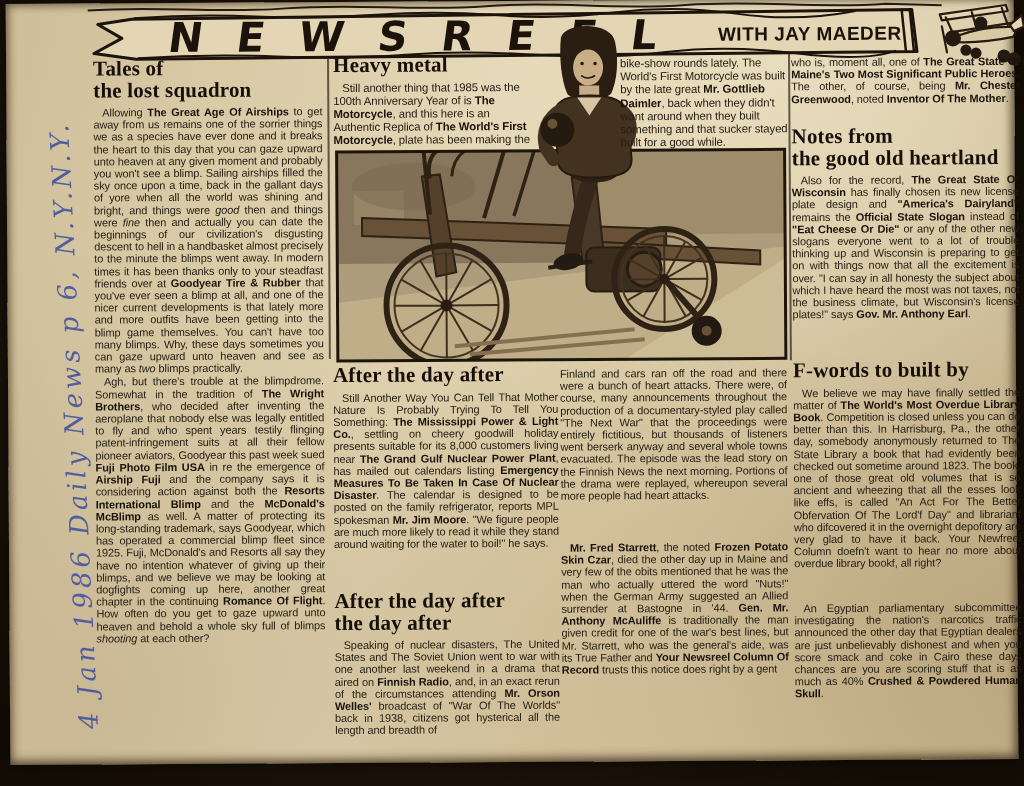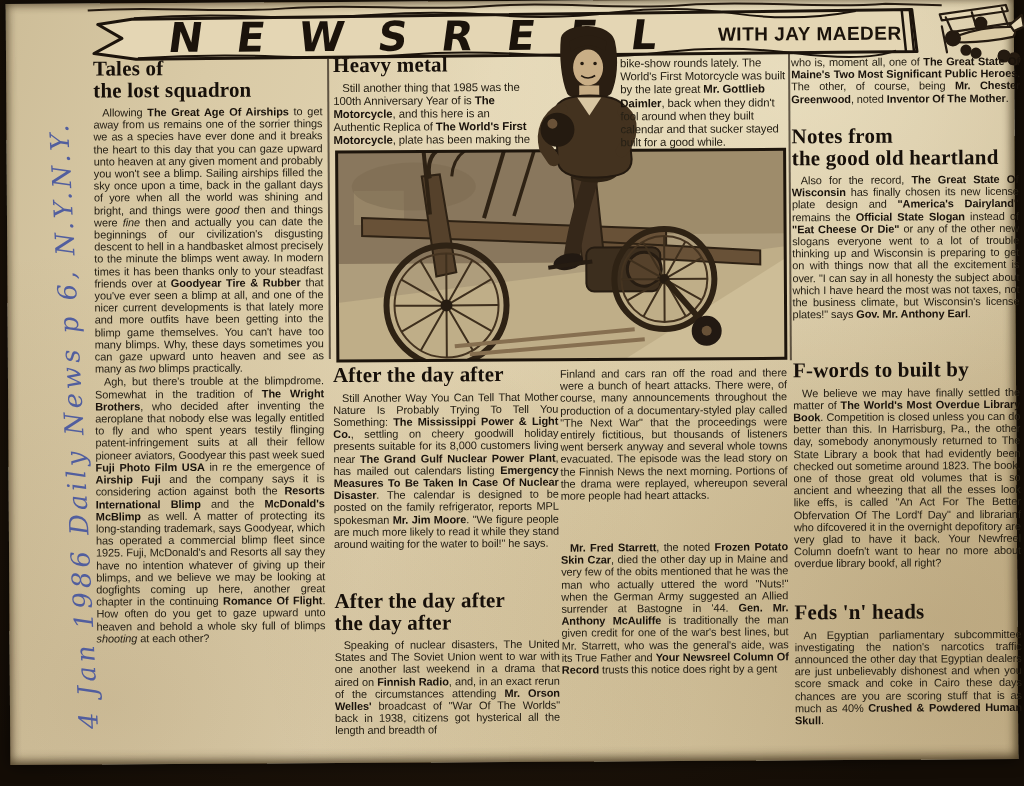--- a/index.html
+++ b/index.html
@@ -149,21 +149,21 @@
         <h2>Tales of
 the lost squadron</h2>
         <p><span class="r-n">Allowing </span><span class="r-b">The Great Age Of Airships</span><span class="r-n"> to get away from us remains one of the sorrier things we as a species have ever done and it breaks the heart to this day that you can gaze upward unto heaven at any given moment and probably you won't see a blimp. Sailing airships filled the sky once upon a time, back in the gallant days of yore when all the world was shining and bright, and things were </span><span class="r-i">good</span><span class="r-n"> then and things were </span><span class="r-i">fine</span><span class="r-n"> then and actually you can date the beginnings of our civilization's disgusting descent to hell in a handbasket almost precisely to the minute the blimps went away. In modern times it has been thanks only to your steadfast friends over at </span><span class="r-b">Goodyear Tire &amp; Rubber</span><span class="r-n"> that you've ever seen a blimp at all, and one of the nicer current developments is that lately more and more outfits have been getting into the blimp game themselves. You can't have too many blimps. Why, these days sometimes you can gaze upward unto heaven and see as many as </span><span class="r-i">two</span><span class="r-n"> blimps practically.</span></p>
         <p><span class="r-n">Agh, but there's trouble at the blimpdrome. Somewhat in the tradition of </span><span class="r-b">The Wright Brothers</span><span class="r-n">, who decided after inventing the aeroplane that nobody else was legally entitled to fly and who spent years testily flinging patent-infringement suits at all their fellow pioneer aviators, Goodyear this past week sued </span><span class="r-b">Fuji Photo Film USA</span><span class="r-n"> in re the emergence of </span><span class="r-b">Airship Fuji</span><span class="r-n"> and the company says it is considering action against both the </span><span class="r-b">Resorts International Blimp</span><span class="r-n"> and the </span><span class="r-b">McDonald's McBlimp</span><span class="r-n"> as well. A matter of protecting its long-standing trademark, says Goodyear, which has operated a commercial blimp fleet since 1925. Fuji, McDonald's and Resorts all say they have no intention whatever of giving up their blimps, and we believe we may be looking at dogfights coming up here, another great chapter in the continuing </span><span class="r-b">Romance Of Flight</span><span class="r-n">. How often do you get to gaze upward unto heaven and behold a whole sky full of blimps </span><span class="r-i">shooting</span><span class="r-n"> at each other?</span></p>
       </div>
     <div class="col narrow" style="left:327px;top:53px;width:205px;">
         <h2>Heavy metal</h2>
         <p><span class="r-n">Still another thing that 1985 was the 100th Anniversary Year of is </span><span class="r-b">The Motorcycle</span><span class="r-n">, and this here is an Authentic Replica of </span><span class="r-b">The World's First Motorcycle</span><span class="r-n">, plate has been making the</span></p>
       </div>
     <div class="col narrow" style="left:614px;top:57px;width:172px;">
-        <p class="noindent"><span class="r-n">bike-show rounds lately. The World's First Motorcycle was built by the late great </span><span class="r-b">Mr. Gottlieb Daimler</span><span class="r-n">, back when they didn't fool around when they built calendar and that sucker stayed built for a good while.</span></p>
+        <p class="noindent"><span class="r-n">bike-show rounds lately. The World's First Motorcycle was built by the late great </span><span class="r-b">Mr. Gottlieb Daimler</span><span class="r-n">, back when they didn't want around when they built something and that sucker stayed built for a good while.</span></p>
       </div>
     <div class="col" style="left:325px;top:363px;width:225px;">
         <h2>After the day after</h2>
         <p><span class="r-n">Still Another Way You Can Tell That Mother Nature Is Probably Trying To Tell You Something: </span><span class="r-b">The Mississippi Power &amp; Light Co.</span><span class="r-n">, settling on cheery goodwill holiday presents suitable for its 8,000 customers living near </span><span class="r-b">The Grand Gulf Nuclear Power Plant</span><span class="r-n">, has mailed out calendars listing </span><span class="r-b">Emergency Measures To Be Taken In Case Of Nuclear Disaster</span><span class="r-n">. The calendar is designed to be posted on the family refrigerator, reports MPL spokesman </span><span class="r-b">Mr. Jim Moore</span><span class="r-n">. "We figure people are much more likely to read it while they stand around waiting for the water to boil!" he says.</span></p>
       </div>
     <div class="col" style="left:325px;top:589px;width:225px;">
         <h2>After the day after
 the day after</h2>
         <p><span class="r-n">Speaking of nuclear disasters, The United States and The Soviet Union went to war with one another last weekend in a drama that aired on </span><span class="r-b">Finnish Radio</span><span class="r-n">, and, in an exact rerun of the circumstances attending </span><span class="r-b">Mr. Orson Welles'</span><span class="r-n"> broadcast of "War Of The Worlds" back in 1938, citizens got hysterical all the length and breadth of</span></p>
       </div>
@@ -179,18 +179,17 @@
     <div class="col" style="left:785px;top:127px;width:227px;">
         <h2>Notes from
 the good old heartland</h2>
         <p><span class="r-n">Also for the record, </span><span class="r-b">The Great State Of Wisconsin</span><span class="r-n"> has finally chosen its new license plate design and </span><span class="r-b">"America's Dairyland"</span><span class="r-n"> remains the </span><span class="r-b">Official State Slogan</span><span class="r-n"> instead of </span><span class="r-b">"Eat Cheese Or Die"</span><span class="r-n"> or any of the other new slogans everyone went to a lot of trouble thinking up and Wisconsin is preparing to get on with things now that all the excitement is over. "I can say in all honesty the subject about which I have heard the most was not taxes, not the business climate, but Wisconsin's license plates!" says </span><span class="r-b">Gov. Mr. Anthony Earl</span><span class="r-n">.</span></p>
       </div>
     <div class="col" style="left:785px;top:361px;width:227px;">
         <h2>F-words to built by</h2>
         <p><span class="r-n">We believe we may have finally settled the matter of </span><span class="r-b">The World's Most Overdue Library Book</span><span class="r-n">. Competition is closed unless you can do better than this. In Harrisburg, Pa., the other day, somebody anonymously returned to The State Library a book that had evidently been checked out sometime around 1823. The book, one of those great old volumes that is so ancient and wheezing that all the esses look like effs, is called "An Act For The Better Obfervation Of The Lord'f Day" and librarianf who difcovered it in the overnight depofitory are very glad to have it back. Your Newfreel Column doefn't want to hear no more about overdue library bookf, all right?</span></p>
       </div>
     <div class="col" style="left:785px;top:603px;width:227px;">
-        <h2>Feds 'n' heads</h2>
         <p><span class="r-n">An Egyptian parliamentary subcommittee investigating the nation's narcotics traffic announced the other day that Egyptian dealers are just unbelievably dishonest and when you score smack and coke in Cairo these days chances are you are scoring stuff that is as much as 40% </span><span class="r-b">Crushed &amp; Powdered Human Skull</span><span class="r-n">.</span></p>
       </div>
 
   </div>
 </div>
 
 </body></html>

